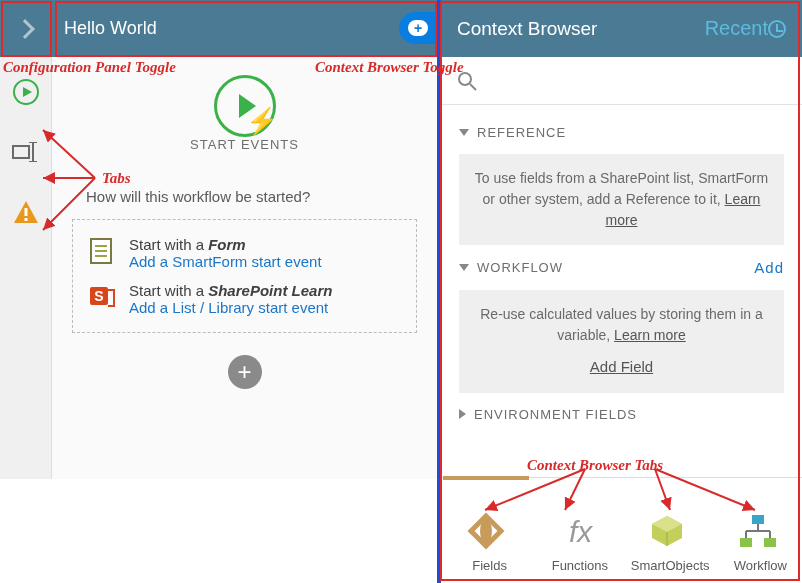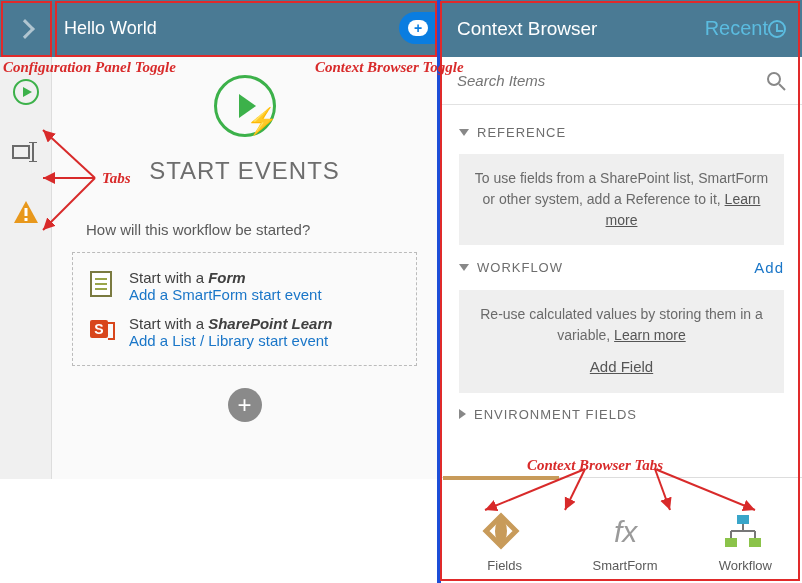--- a/index.html
+++ b/index.html
@@ -24,21 +24,21 @@
 .recent-icon { width: 18px; height: 18px; border: 2px solid #5bbce0; border-radius: 50%; position: relative; }
 .recent-icon::after { content: ""; position: absolute; width: 5px; height: 6px; border-left: 2px solid #5bbce0; border-bottom: 2px solid #5bbce0; top: 2px; left: 6px; }
 
 .body-main { flex: 1; display: flex; background: #fafafa; }
 .tabs { width: 52px; background: #f0f0f0; border-right: 1px solid #ddd; display: flex; flex-direction: column; align-items: center; padding-top: 20px; gap: 30px; }
 .tab-icon { width: 30px; height: 30px; display: flex; align-items: center; justify-content: center; }
 
 .canvas { flex: 1; padding: 18px 20px 10px; display: flex; flex-direction: column; align-items: center; }
 .start-circle { width: 62px; height: 62px; border: 3px solid #3cb14a; border-radius: 50%; display: flex; align-items: center; justify-content: center; position: relative; }
 .bolt { position: absolute; right: -6px; bottom: -3px; color: #f3a71c; font-size: 26px; }
-.start-label { color: #6d6d6d; font-size: 24px; letter-spacing: 1px; margin-top: 20px; }
+.start-label { color: #6d6d6d; font-size: 13px; letter-spacing: 1px; margin-top: 0; }
 
 .question { color: #5a5a5a; font-size: 15px; align-self: flex-start; margin: 36px 0 14px 14px; }
 .options { width: 100%; border: 1px dashed #bbb; padding: 10px 14px; }
 .opt { display: flex; align-items: flex-start; gap: 12px; padding: 6px 0; }
 .opt-icon { width: 30px; height: 30px; flex-shrink: 0; }
 .opt-body { display: flex; flex-direction: column; }
 .opt-title { color: #404040; font-size: 15px; }
 .opt-title b { font-weight: 600; font-style: italic; }
 .opt-link { color: #1a76c8; font-size: 15px; }
 
@@ -182,21 +182,20 @@
 
 <div class="context">
   <div class="header-ctx">
     <span class="ctx-title">Context Browser</span>
     <span class="recent">
       <span>Recent</span>
       <span class="recent-icon"></span>
     </span>
   </div>
   <div class="search">
-    <input placeholder="Search Items" style="">
     <svg class="mag" viewBox="0 0 20 20">
         <circle cx="8" cy="8" r="6" fill="none" stroke="#888" stroke-width="2"></circle>
         <line x1="13" y1="13" x2="19" y2="19" stroke="#888" stroke-width="2"></line>
       </svg>
   </div>
   <div class="ctx-body">
     <div class="sect-head">
       <div class="sect-left">
           <div class="tri"></div>
           <span>REFERENCE</span>
@@ -232,21 +231,31 @@
           </svg>
       </div>
       <span class="ctx-tab-label">Fields</span>
     </div>
     <div class="ctx-tab">
       <div class="ctx-tab-ico">
         <svg width="42" height="38">
             <text x="14" y="30" font-size="30" font-style="italic" fill="#9a9a9a" font-family="Georgia">fx</text>
           </svg>
       </div>
-      <span class="ctx-tab-label">SmartForm</span>
+      <span class="ctx-tab-label">Functions</span>
+    </div>
+    <div class="ctx-tab">
+      <div class="ctx-tab-ico">
+        <svg width="42" height="38">
+            <path d="M21 4 L36 12 L36 26 L21 34 L6 26 L6 12 Z" fill="#c3cf5a"></path>
+            <path d="M21 4 L36 12 L21 20 L6 12 Z" fill="#d9e28a"></path>
+            <line x1="21" y1="20" x2="21" y2="34" stroke="#a0ab40" stroke-width="1"></line>
+          </svg>
+      </div>
+      <span class="ctx-tab-label">SmartObjects</span>
     </div>
     <div class="ctx-tab">
       <div class="ctx-tab-ico">
         <svg width="42" height="38">
             <rect x="16" y="3" width="12" height="9" fill="#39a5c9"></rect>
             <rect x="4" y="26" width="12" height="9" fill="#8bc34a"></rect>
             <rect x="28" y="26" width="12" height="9" fill="#8bc34a"></rect>
             <line x1="22" y1="12" x2="22" y2="19" stroke="#777" stroke-width="2"></line>
             <line x1="10" y1="19" x2="34" y2="19" stroke="#777" stroke-width="2"></line>
             <line x1="10" y1="19" x2="10" y2="26" stroke="#777" stroke-width="2"></line>

